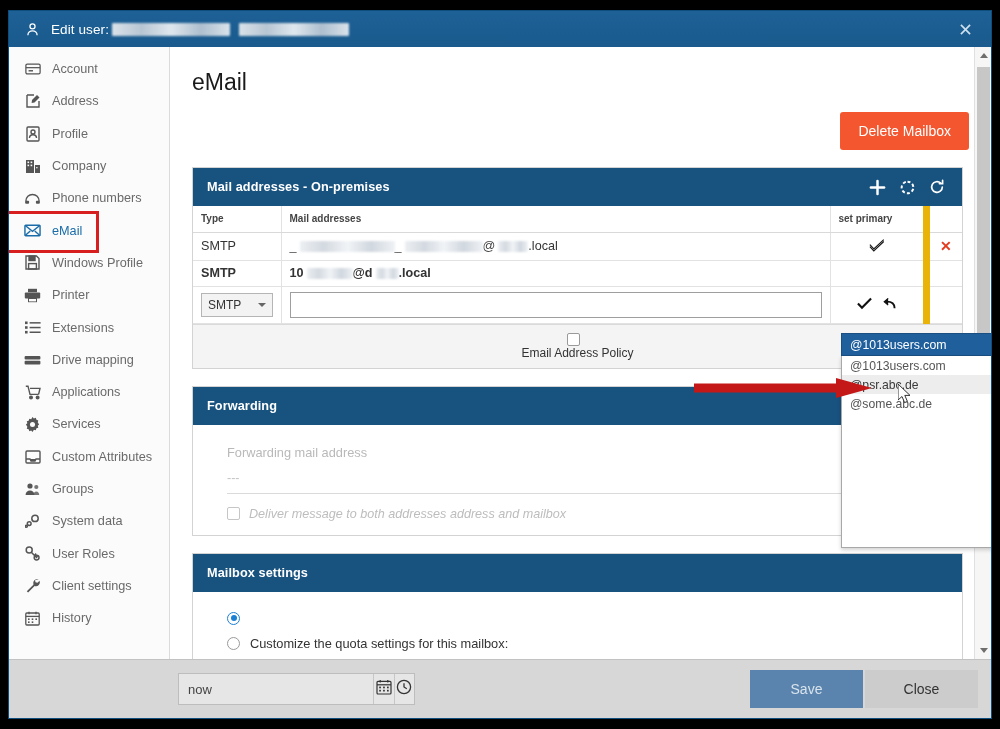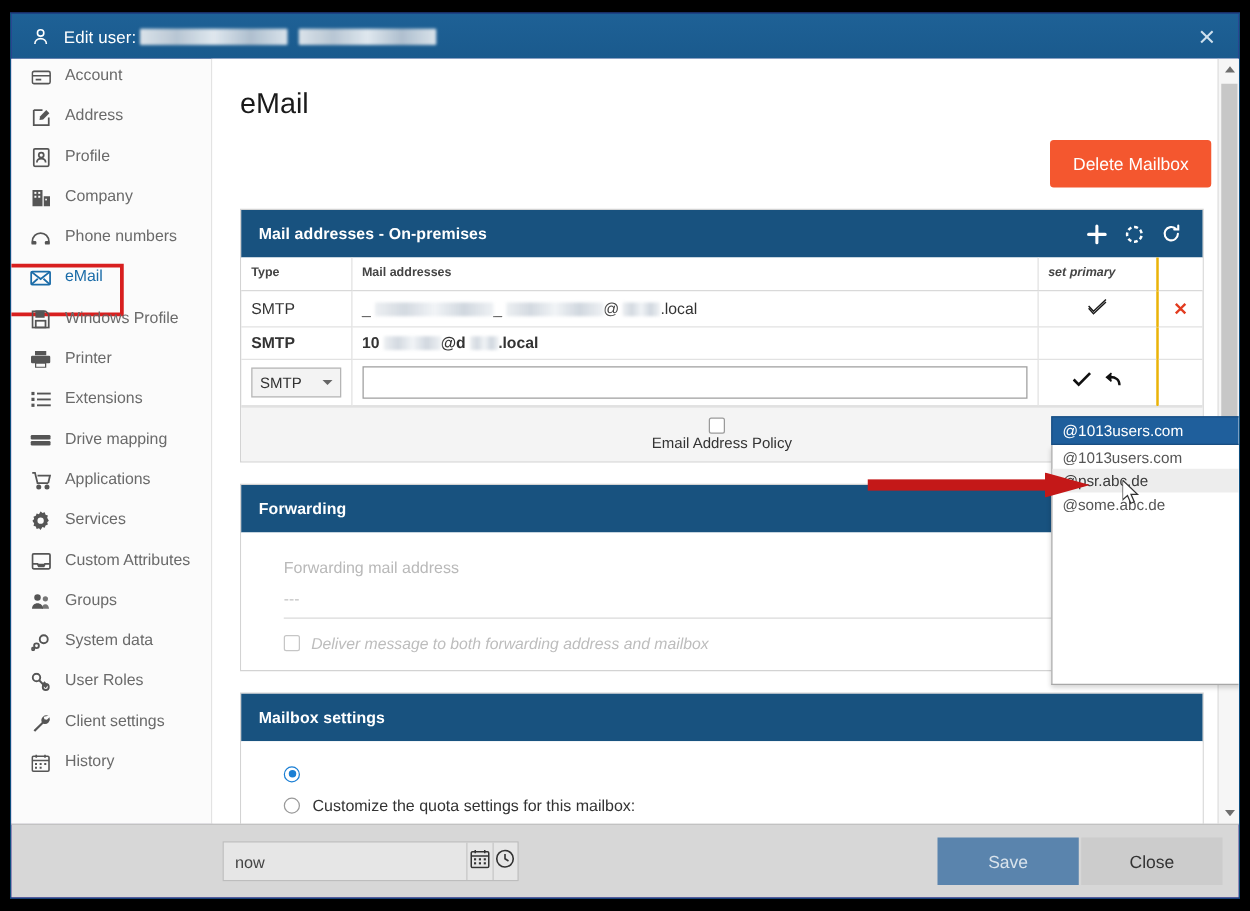--- a/index.html
+++ b/index.html
@@ -13,21 +13,21 @@
   .screen {
     position: relative;
     width: 1000px; height: 729px;
     background: #000;
   }
   
   .window {
     position: absolute;
     left: 8px; top: 10px;
     width: 984px; height: 709px;
-    background: #4c1d95;
+    background: #86efac;
     border: 1px solid #0d4e7d;
     display: flex;
     flex-direction: column;
     overflow: hidden;
   }
   
   .titlebar {
     height: 36px;
     background: #1d6094;
     background: linear-gradient(to bottom, #1e6196, #1a5a8d);
@@ -86,21 +86,21 @@
     flex: 0 0 161px;
     background: #fbfbfb;
     border-right: 1px solid #dcdcdc;
     padding-top: 6px;
     overflow: hidden;
     position: relative;
   }
   .side-item {
     height: 32.3px;
     display: flex;
-    align-items: flex-start;
+    align-items: center;
     padding-left: 14px;
     color: #6a6a6a;
     font-size: 12.7px;
     cursor: pointer;
     position: relative;
   }
   .side-item .ic {
     width: 19px; height: 17px;
     margin-right: 10px;
     flex: 0 0 19px;
@@ -199,21 +199,21 @@
   }
   table.mail td {
     padding: 5px 8px;
     border-bottom: 1px solid #e2e2e2;
     color: #333;
     height: 26px;
     vertical-align: middle;
   }
   .col-type   { width: 88px;  border-right: 1px solid #e2e2e2; }
   .col-addr   { border-right: 1px solid #e2e2e2; }
-  .col-prim   { width: 96px; text-align: center; border-right: 2px solid #eab308; font-style: italic; }
+  .col-prim   { width: 96px; text-align: center; border-right: 7px solid #eab308; }
   .col-del    { width: 36px; text-align: center; }
   .row-bold td { font-weight: bold; }
   .addr-text { white-space: nowrap; }
   .check-outline { font-size: 15px; color: #222; cursor: pointer; }
   .x-red { color: #e23b1f; font-weight: bold; font-size: 14px; cursor: pointer; }
   .check-solid { font-size: 15px; color: #111; cursor: pointer; margin-right: 5px; }
   .undo-arrow { font-size: 15px; color: #111; cursor: pointer; }
   
   .sel-type {
     width: 72px; height: 24px;
@@ -796,21 +796,21 @@
 
         <div class="panel">
           <div class="panel-header">
             <span>Forwarding</span>
           </div>
           <div class="panel-body">
             <div class="fwd-label">Forwarding mail address</div>
             <div class="fwd-value">---</div>
             <div class="fwd-chk-row">
               <span class="cbx dim"></span>
-              <span>Deliver message to both forwarding address and mailbox</span>
+              <span>Deliver message to both addresses address and mailbox</span>
             </div>
           </div>
         </div>
 
         <div class="panel">
           <div class="panel-header">
             <span>Mailbox settings</span>
           </div>
           <div class="panel-body">
             <div class="radio-row">

